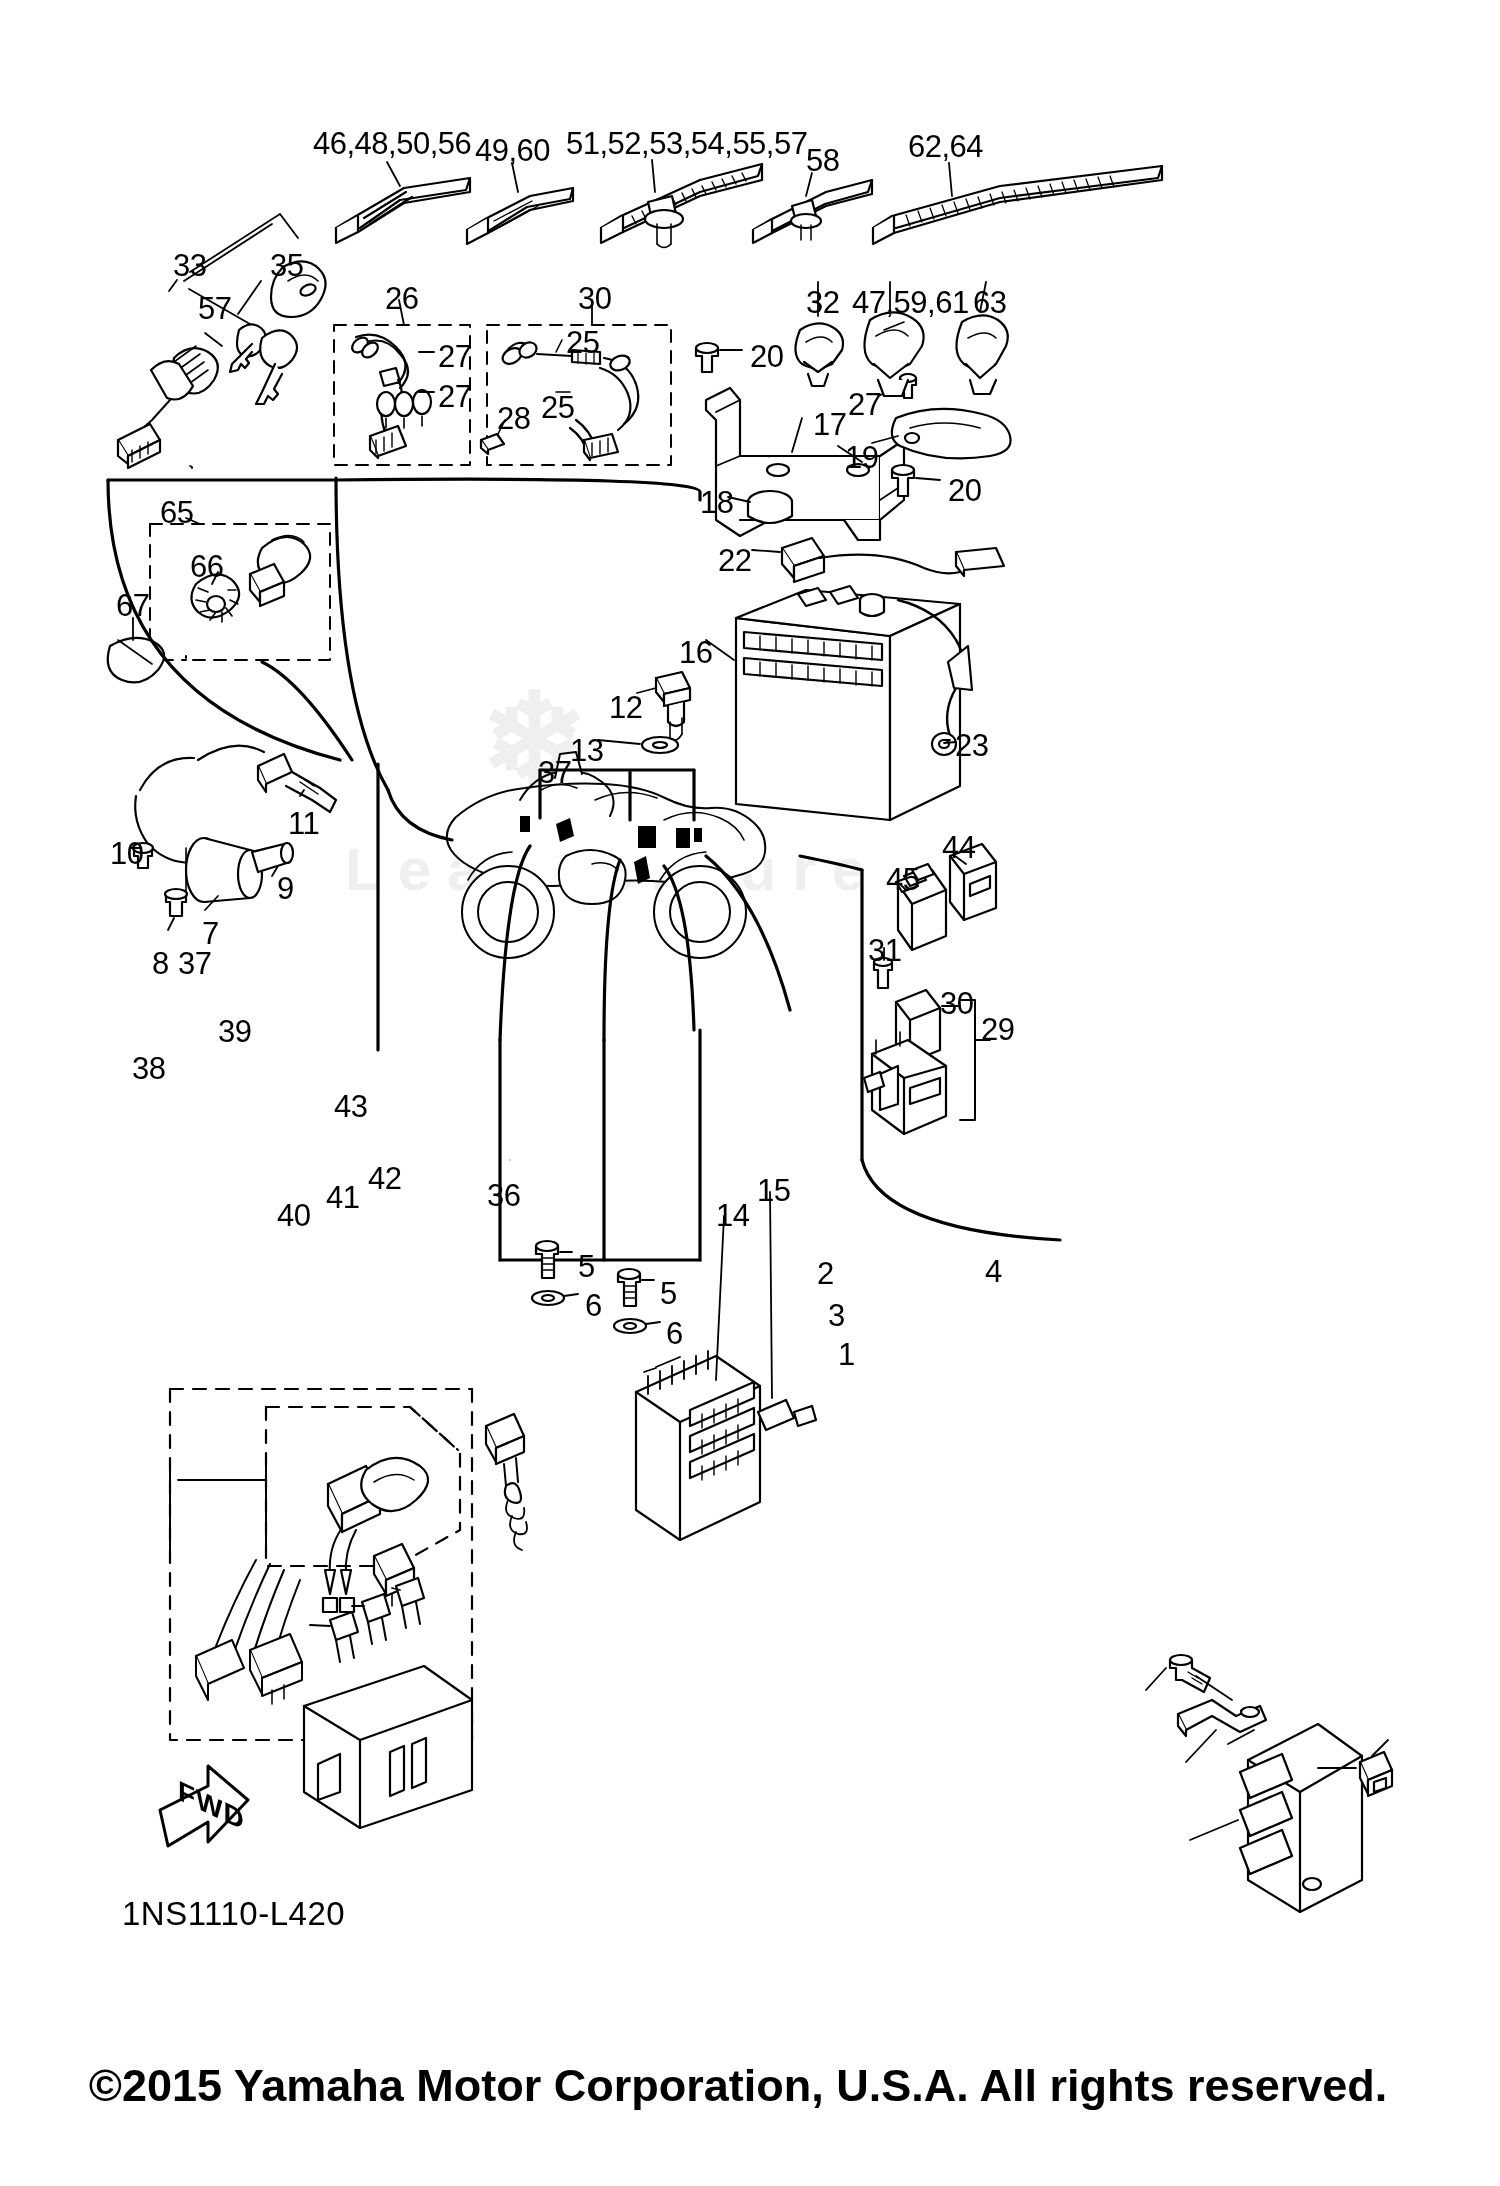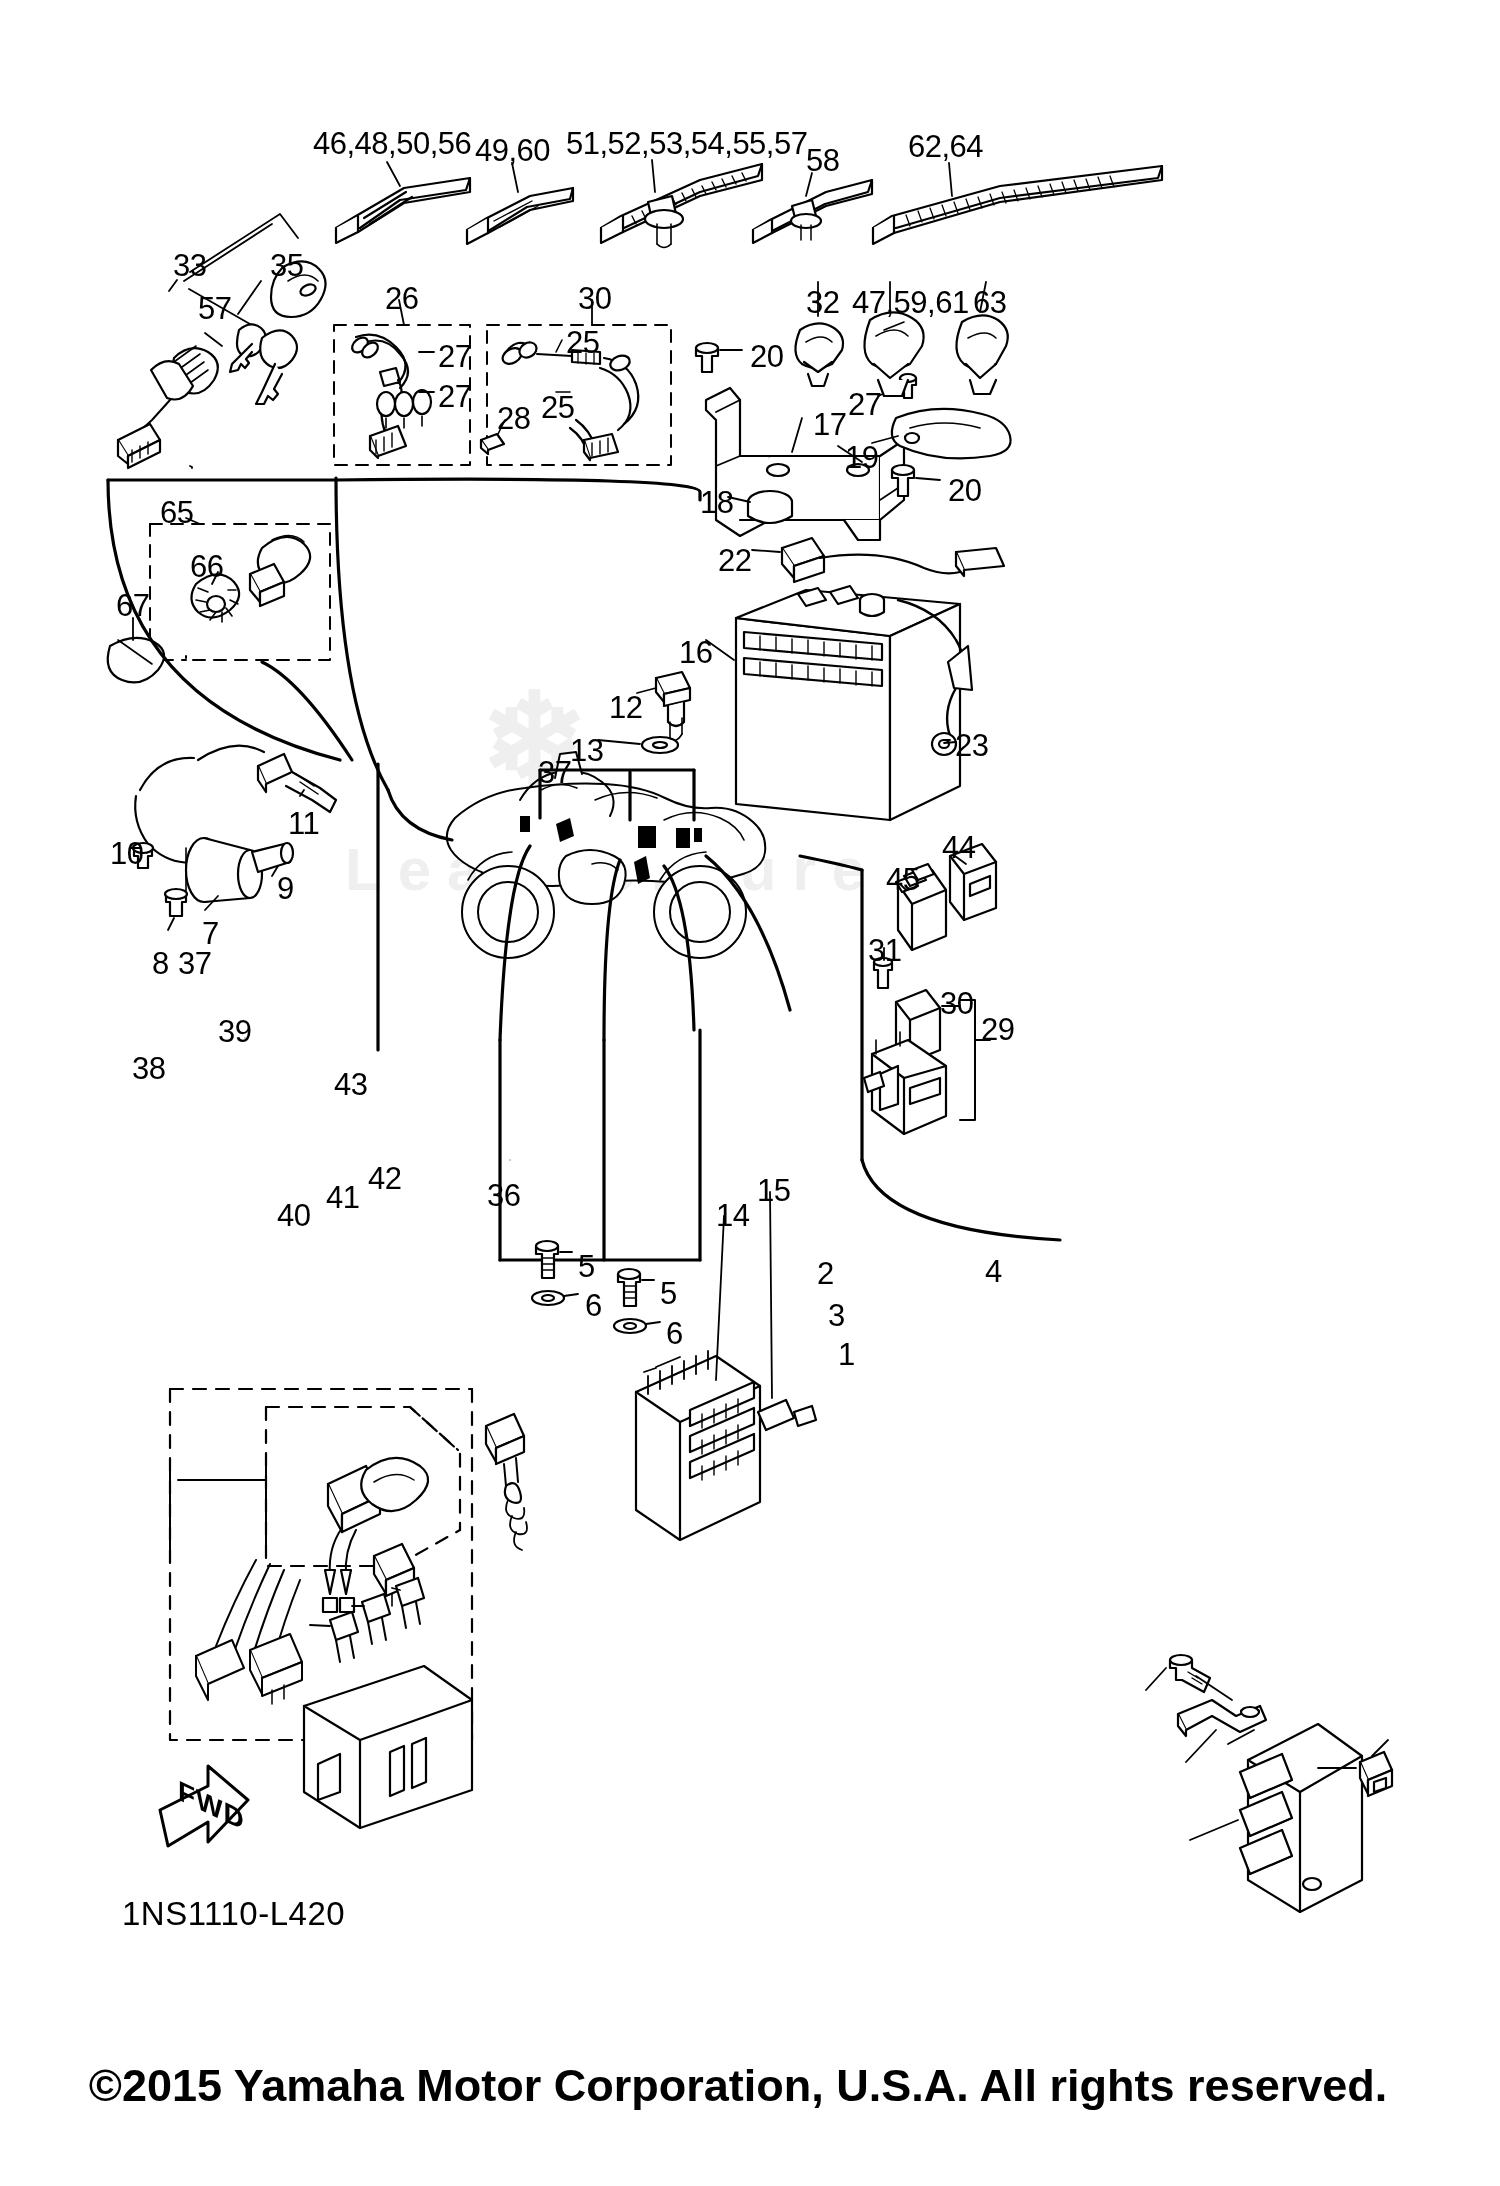--- a/index.html
+++ b/index.html
@@ -730,21 +730,21 @@
 
   <div class="lbl" style="left:288px;top:808px;">11</div>
   <div class="lbl" style="left:110px;top:838px;">10</div>
   <div class="lbl" style="left:277px;top:873px;">9</div>
   <div class="lbl" style="left:202px;top:918px;">7</div>
   <div class="lbl" style="left:152px;top:948px;">8</div>
   <div class="lbl" style="left:178px;top:948px;">37</div>
 
   <div class="lbl" style="left:132px;top:1053px;">38</div>
   <div class="lbl" style="left:218px;top:1016px;">39</div>
-  <div class="lbl" style="left:334px;top:1069px;text-align:right;">43</div>
+  <div class="lbl" style="left:334px;top:1091px;text-align:right;">43</div>
   <div class="lbl" style="left:368px;top:1163px;">42</div>
   <div class="lbl" style="left:326px;top:1182px;">41</div>
   <div class="lbl" style="left:277px;top:1200px;">40</div>
 
   <div class="lbl" style="left:487px;top:1180px;">36</div>
   <div class="lbl" style="left:716px;top:1200px;">14</div>
   <div class="lbl" style="left:757px;top:1175px;">15</div>
 
   <div class="lbl" style="left:578px;top:1251px;">5</div>
   <div class="lbl" style="left:585px;top:1290px;">6</div>

